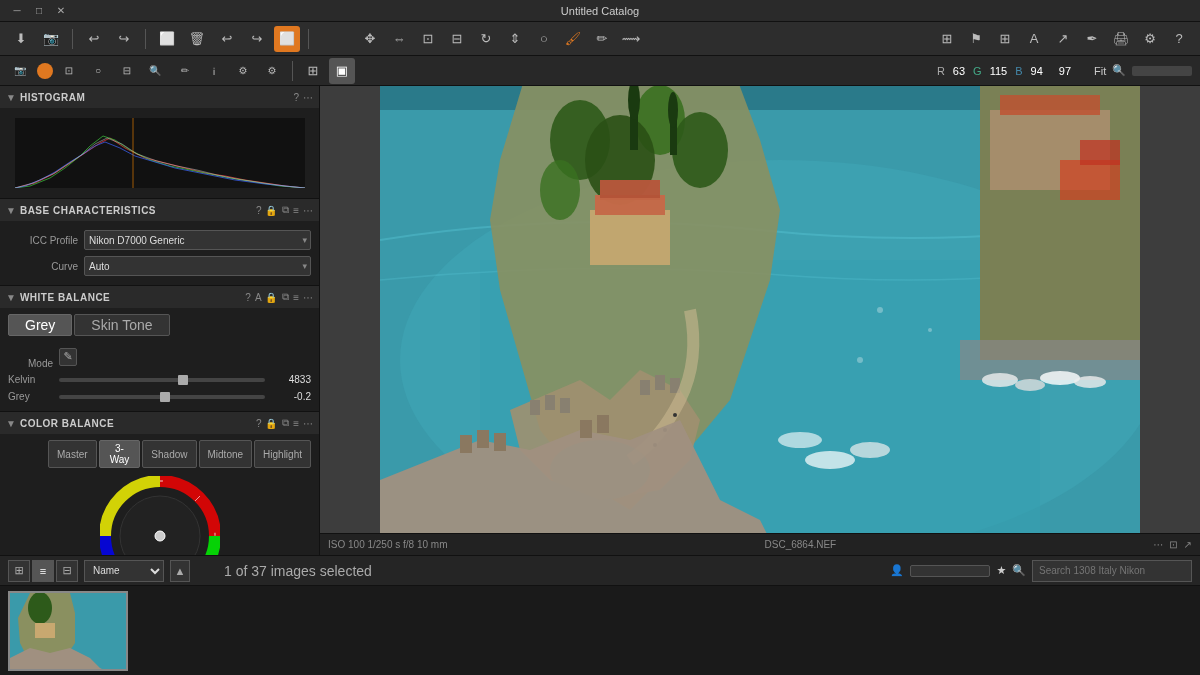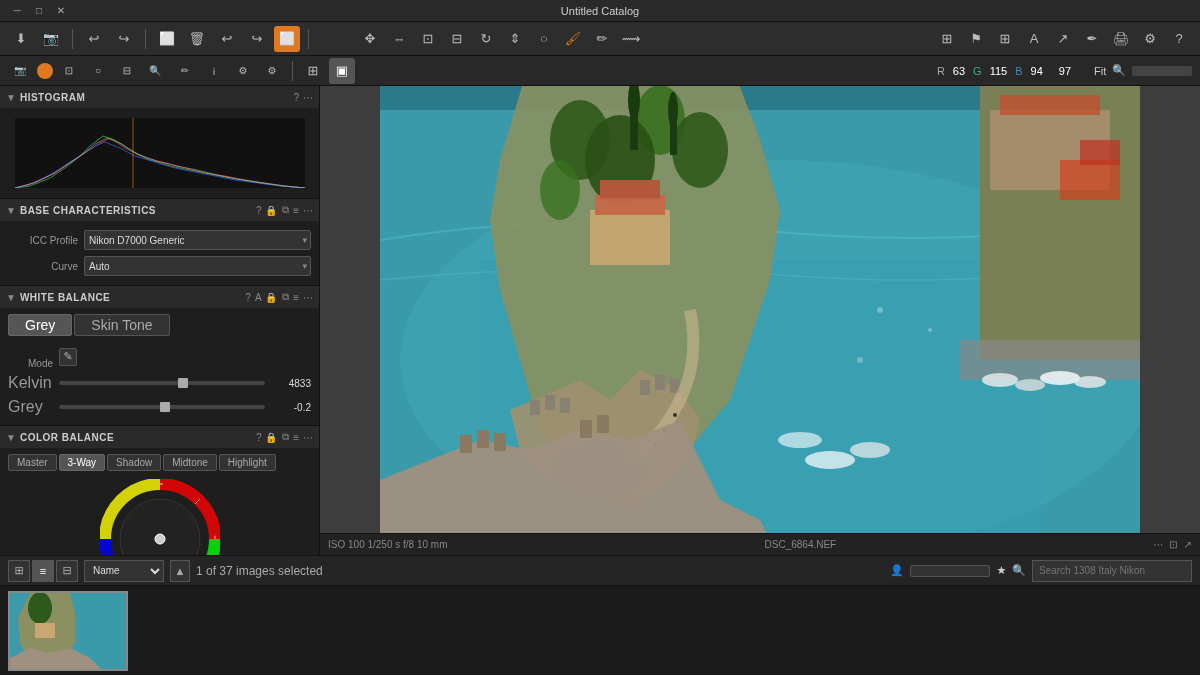--- a/index.html
+++ b/index.html
@@ -241,21 +241,21 @@
       border-color: #666;
     }
     .slider-row {
       display: flex;
       align-items: center;
       padding: 3px 0;
       gap: 6px;
     }
     .slider-label {
       width: 45px;
-      font-size: 16px;
+      font-size: 10px;
       color: #999;
       flex-shrink: 0;
     }
     .slider-track {
       flex: 1;
       height: 4px;
       background: #444;
       border-radius: 2px;
       position: relative;
     }
@@ -272,20 +272,21 @@
       text-align: right;
       font-size: 10px;
       color: #ddd;
     }
 
     
     .cb-tabs {
       display: flex;
       gap: 2px;
       margin-bottom: 8px;
+      margin-left: 40px;
     }
     .cb-tab {
       padding: 2px 8px;
       font-size: 10px;
       background: #333;
       border: 1px solid #555;
       color: #aaa;
       cursor: pointer;
       border-radius: 2px;
     }
@@ -379,21 +380,22 @@
       background: #333;
       border: 1px solid #555;
       display: flex;
       align-items: center;
       justify-content: center;
       cursor: pointer;
       color: #aaa;
     }
     .film-status {
       color: #aaa;
-      font-size: 12px;
+      font-size: 14px;
+      margin-left: 28px;
     }
     .film-right {
       display: flex;
       align-items: center;
       gap: 6px;
       margin-left: auto;
     }
     .search-box {
       height: 22px;
       background: #333;

